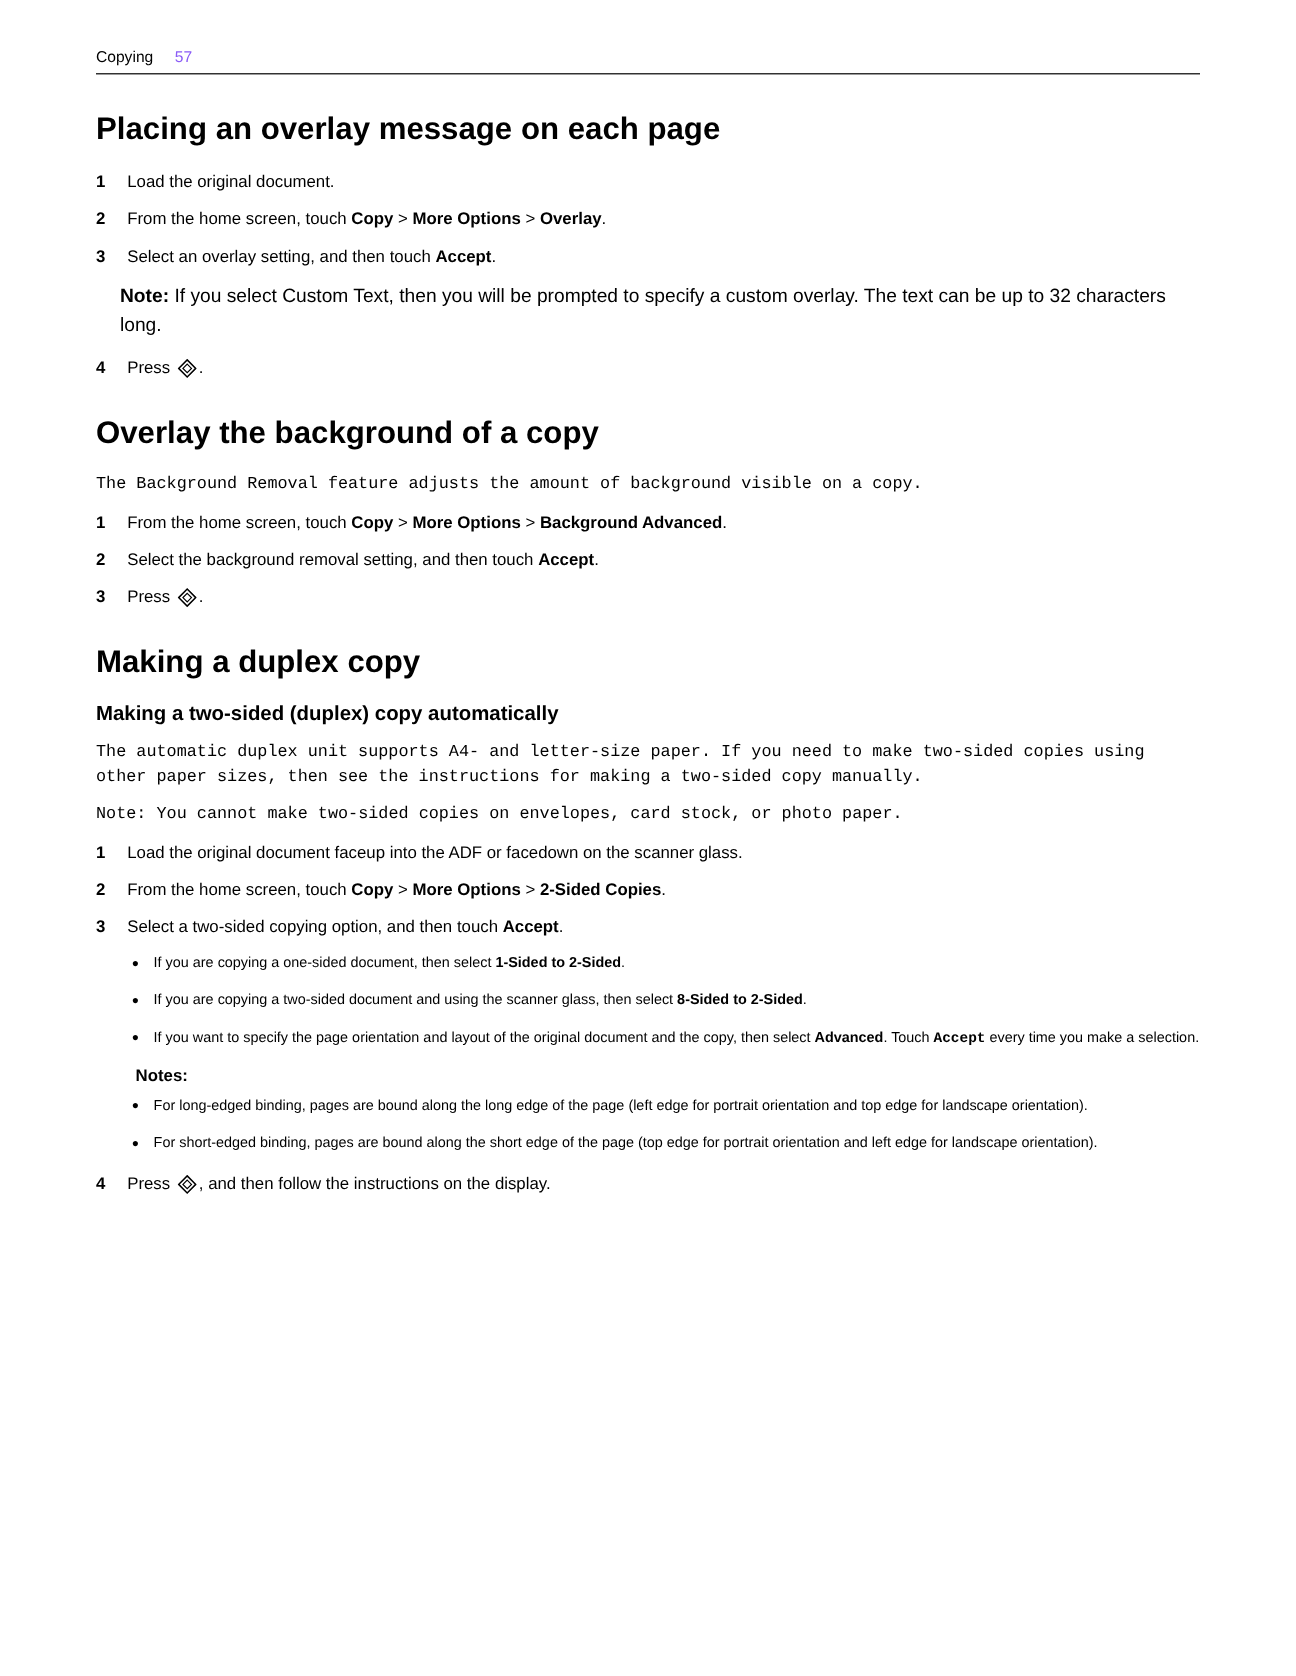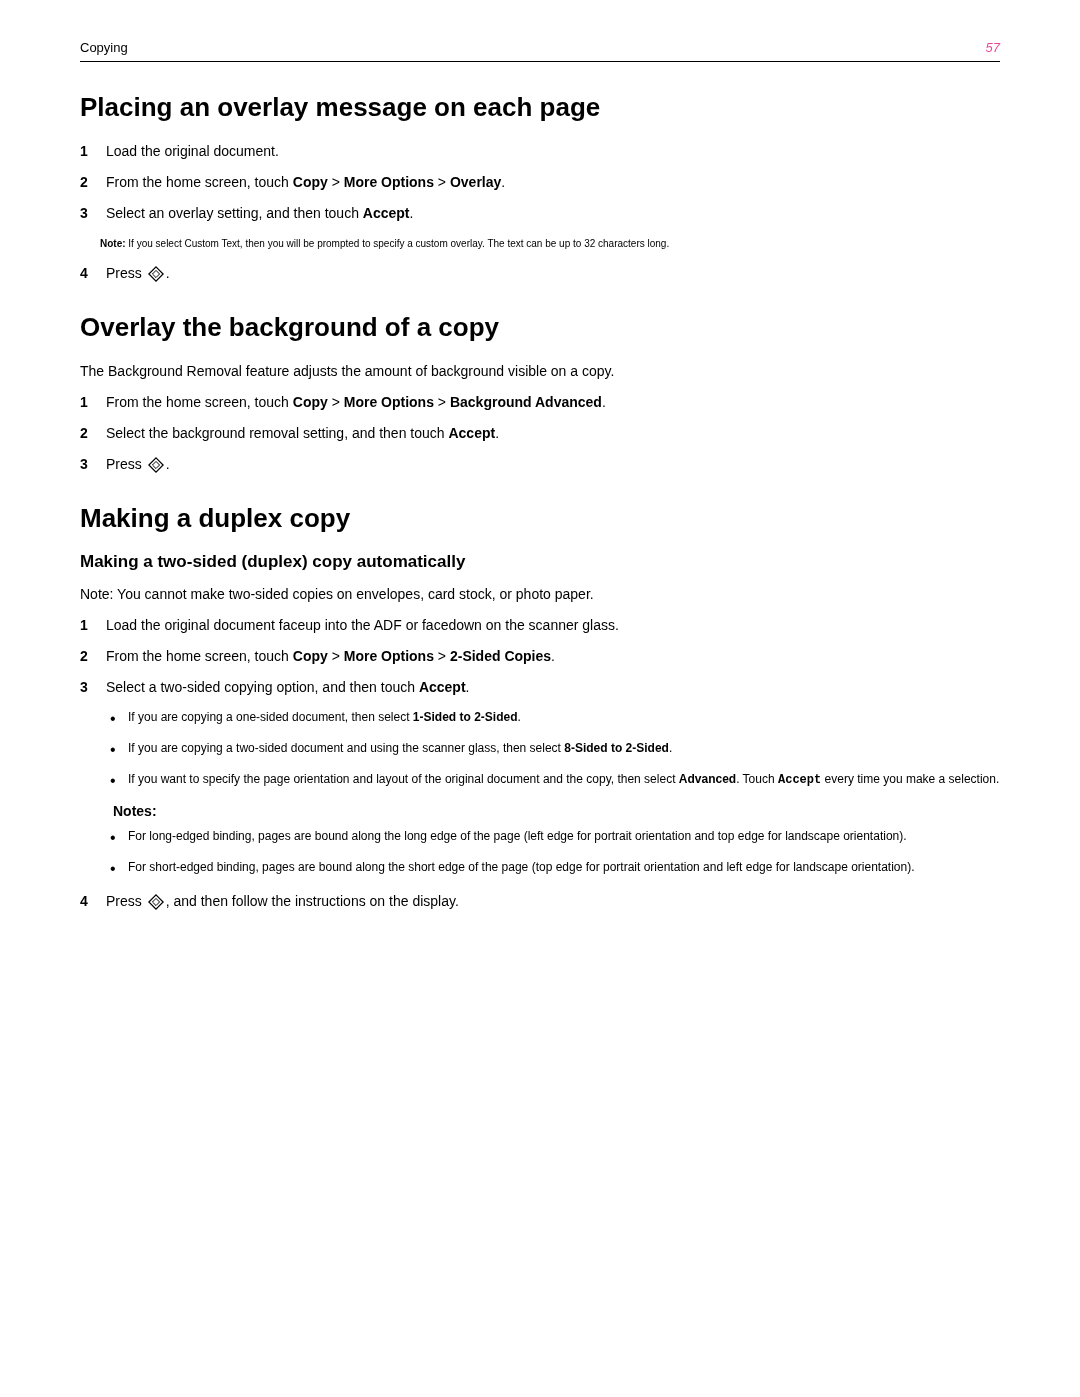--- a/index.html
+++ b/index.html
@@ -20,61 +20,61 @@
 
     .page {
       width: 1080px;
       min-height: 1397px;
       padding: 40px 80px 60px 80px;
       position: relative;
     }
 
     .header-bar {
       display: flex;
-      justify-content: space-between;
       align-items: center;
       border-bottom: 1px solid #000;
       padding-bottom: 6px;
       margin-bottom: 30px;
+      gap: 18px;
     }
 
     .header-section-label {
       font-size: 13px;
       color: #000;
     }
 
     .header-page-number {
       font-size: 13px;
-      color: #ec4899;
-      font-style: italic;
+      color: #8b5cf6;
     }
 
     .section-title {
       font-size: 26px;
       font-weight: bold;
       margin-bottom: 18px;
       margin-top: 10px;
     }
 
     .subsection-title {
       font-size: 17px;
       font-weight: bold;
       margin-bottom: 12px;
       margin-top: 6px;
     }
 
     .body-text {
       font-size: 14px;
       line-height: 1.5;
       margin-bottom: 10px;
+      font-family: Liberation Mono, monospace;
     }
 
     .note-block {
       margin: 12px 0 12px 20px;
-      font-size: 10px;
+      font-size: 16px;
       line-height: 1.5;
     }
 
     .note-block .note-label {
       font-weight: bold;
     }
 
     ol.steps {
       list-style: none;
       padding: 0;
@@ -235,20 +235,21 @@
       </li>
     </ol>
   </div>
 
   <div class="section-separator">
     <h2 class="section-title">Making a duplex copy</h2>
 
     <div>
       <h3 class="subsection-title">Making a two-sided (duplex) copy automatically</h3>
 
+      <p class="body-text">The automatic duplex unit supports A4- and letter-size paper. If you need to make two-sided copies using other paper sizes, then see the instructions for making a two-sided copy manually.</p>
 
       <p class="body-text">
         <span class="note-label">Note:</span>
         <span> You cannot make two-sided copies on envelopes, card stock, or photo paper.</span>
       </p>
 
       <ol class="steps">
         <li>
           <span class="step-num">1</span>
           <span class="step-content">

